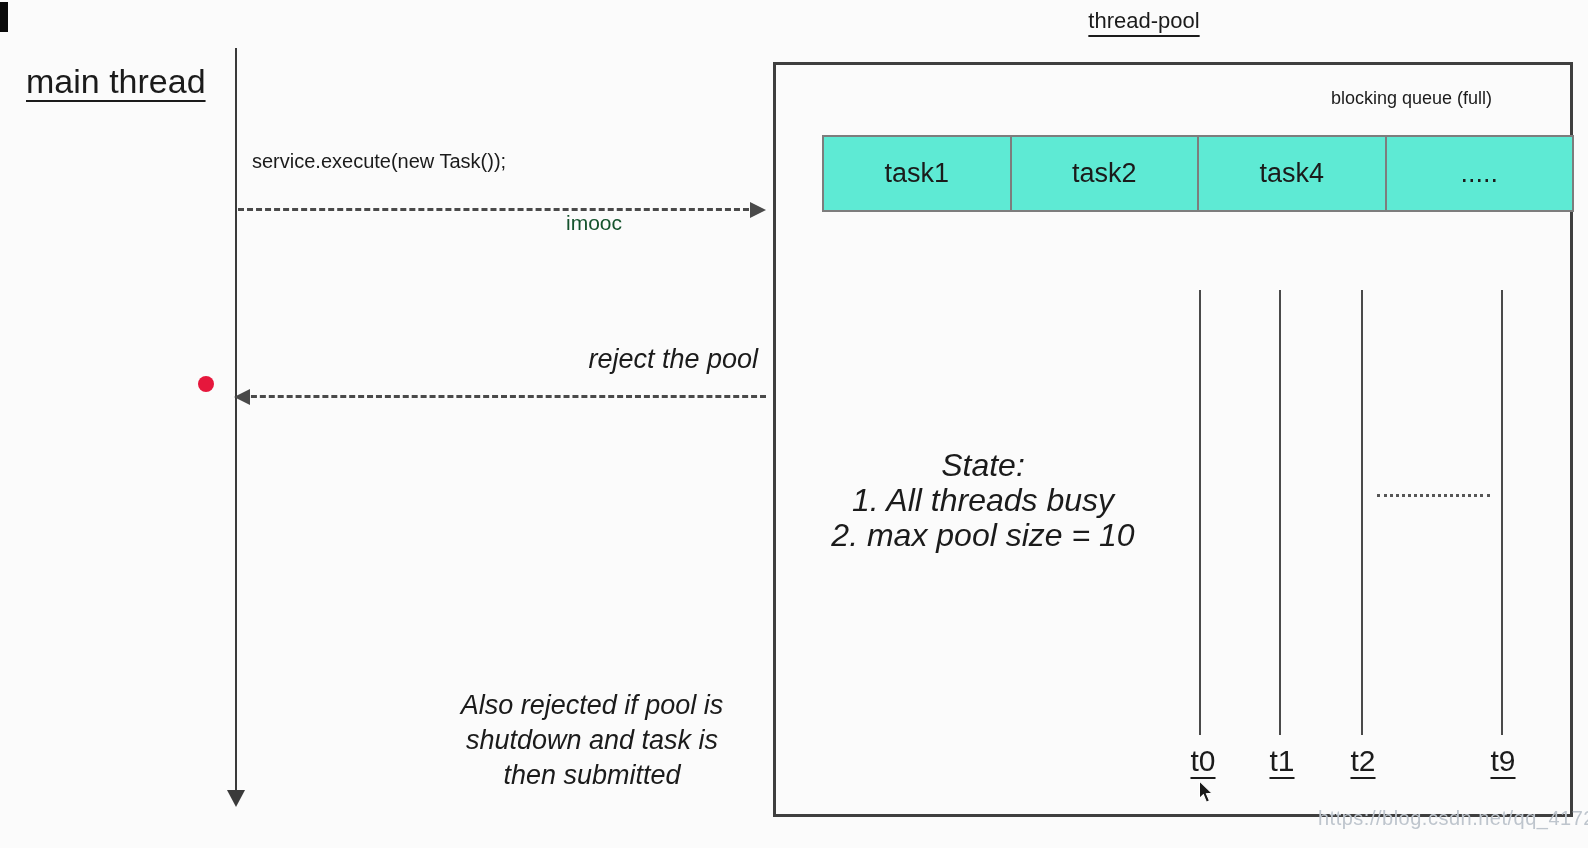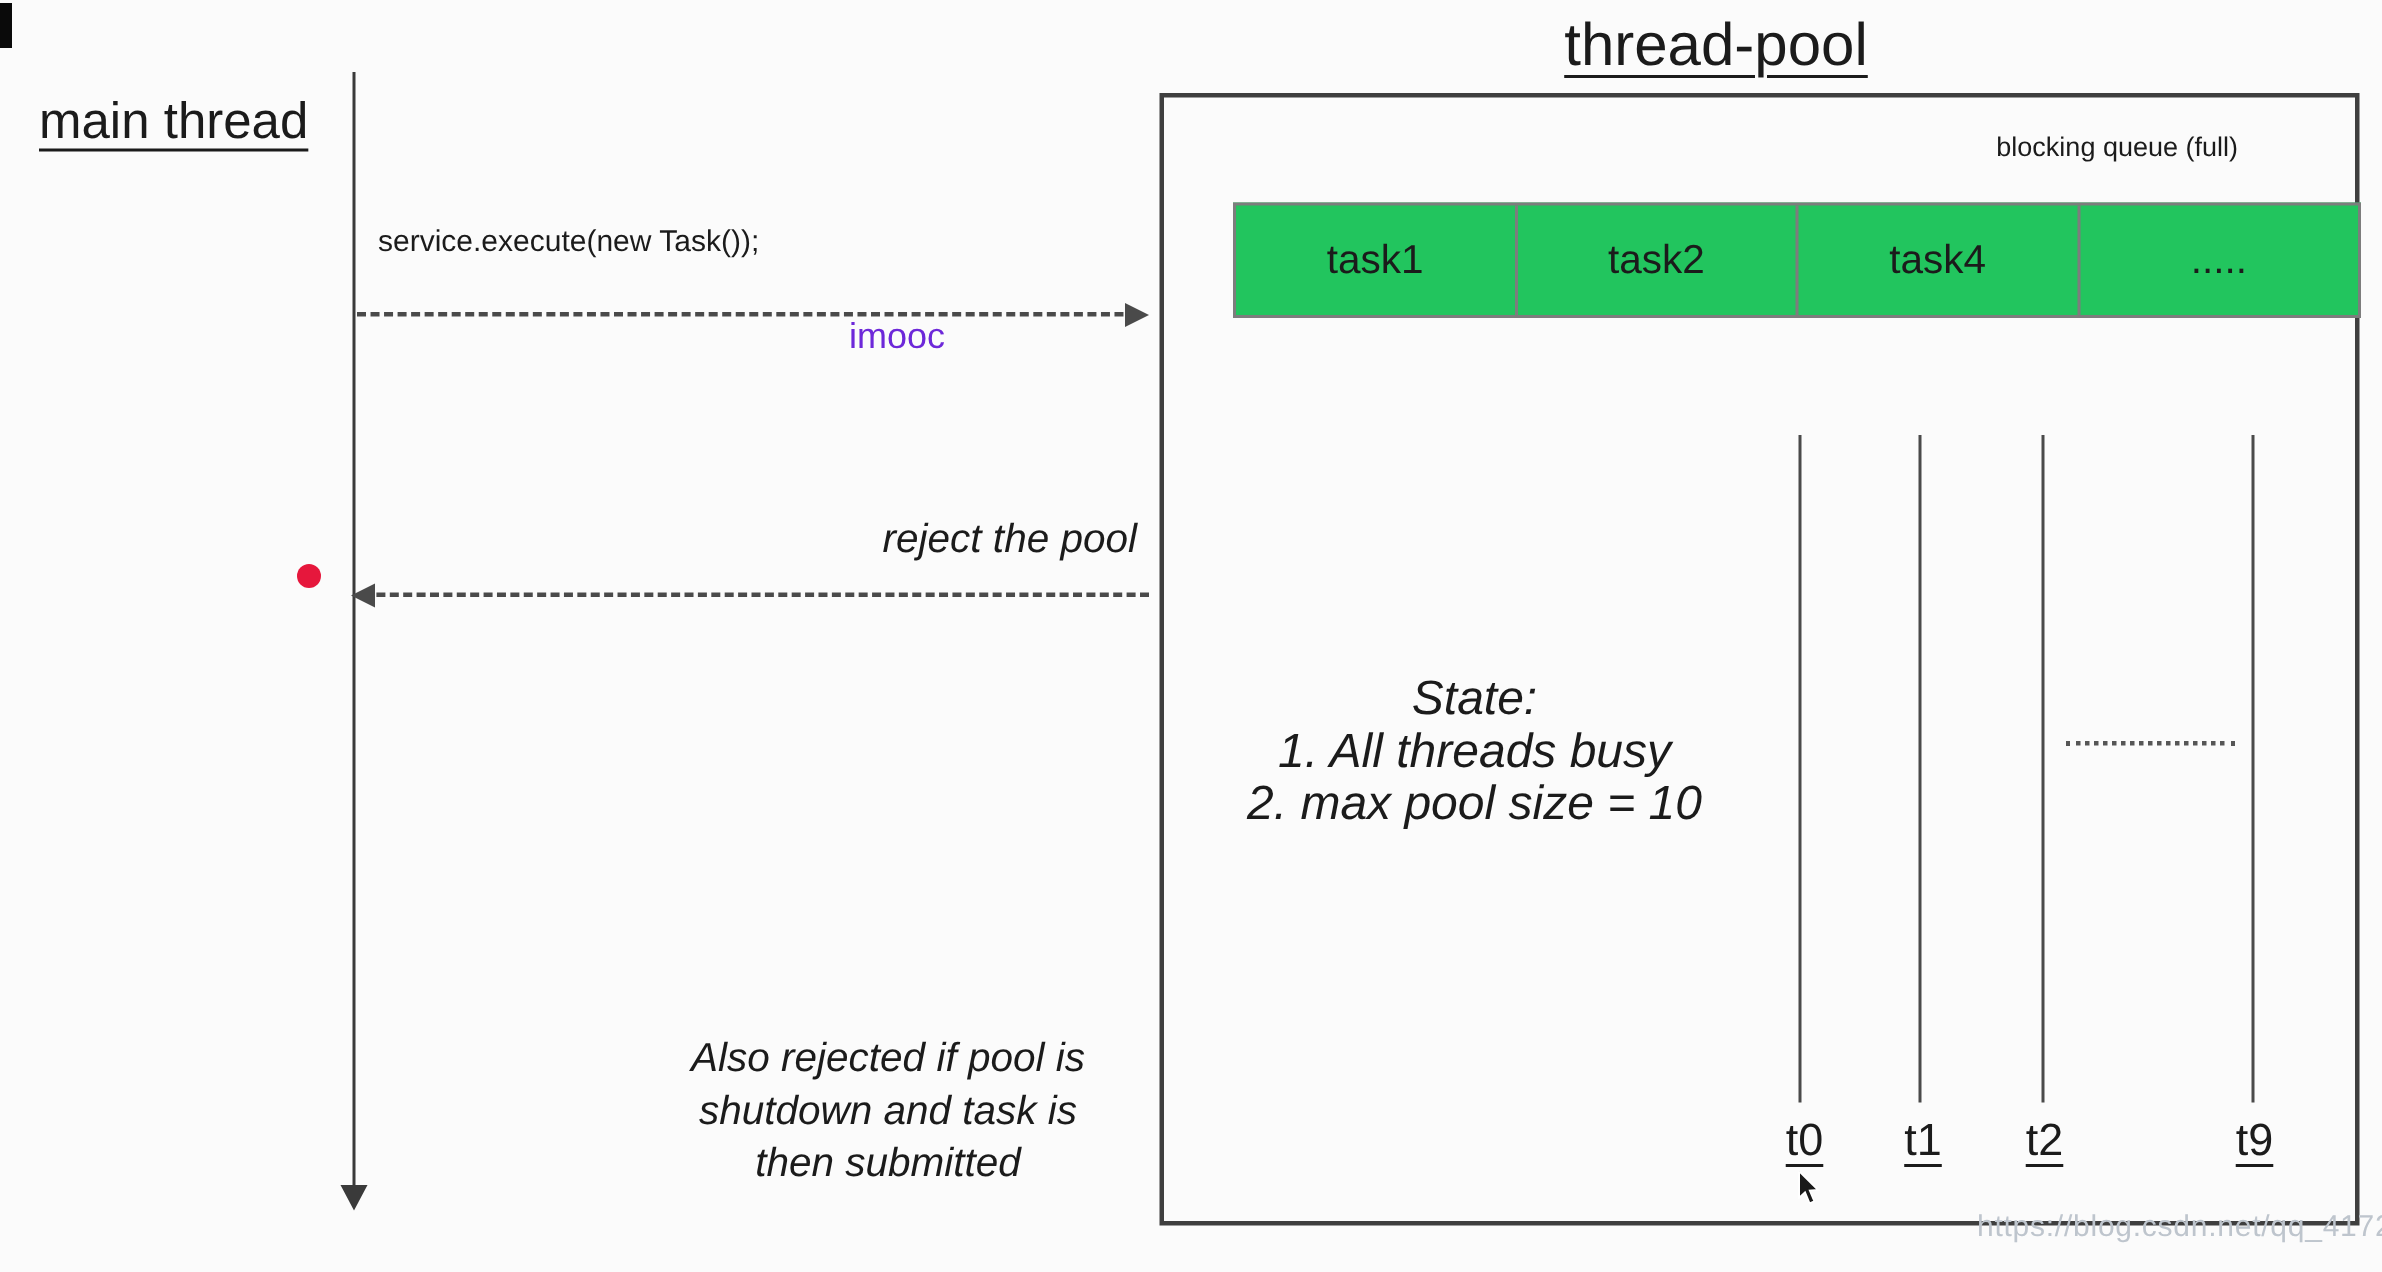--- a/index.html
+++ b/index.html
@@ -29,48 +29,48 @@
   }
 
   
   .execute-label{left:252px;top:150px;font-size:20px;}
   .execute-line{left:238px;top:208px;width:520px;border-top:3px dashed #4a4a4a;}
   .execute-arrowhead{
     left:750px;top:202px;width:0;height:0;
     border-top:8px solid transparent;border-bottom:8px solid transparent;
     border-left:16px solid #4a4a4a;
   }
-  .imooc{left:566px;top:211px;font-size:24px;color:#6d28d9;}
+  .imooc{left:566px;top:211px;font-size:21px;color:#14532d;}
 
   
   .red-dot{left:198px;top:376px;width:16px;height:16px;border-radius:50%;}
 
   
   .reject-label{left:568px;top:344px;width:190px;font-size:27px;font-style:italic;text-align:right;white-space:nowrap;}
   .reject-line{left:242px;top:395px;width:524px;border-top:3px dashed #4a4a4a;}
   .reject-arrowhead{
     left:234px;top:389px;width:0;height:0;
     border-top:8px solid transparent;border-bottom:8px solid transparent;
     border-right:16px solid #4a4a4a;
   }
 
   
   .also-note{left:412px;top:688px;width:360px;font-size:27px;font-style:italic;text-align:center;line-height:35px;}
 
   
   .pool-title{
-    left:1144px;top:8px;transform:translateX(-50%);font-size:40px;
+    left:1144px;top:8px;transform:translateX(-50%);font-size:22px;
     text-decoration:underline;text-underline-offset:7px;text-decoration-thickness:2px;
     white-space:nowrap;
   }
   .pool-box{left:773px;top:62px;width:800px;height:755px;border:3px solid #3f3f3f;box-sizing:border-box;}
   .queue-label{left:1226px;top:88px;width:266px;font-size:18px;text-align:right;white-space:nowrap;}
   .queue-table{
     left:822px;top:135px;width:752px;height:77px;box-sizing:border-box;
-    border:2px solid #7d7d7d;display:flex;background:#22c55e;
+    border:2px solid #7d7d7d;display:flex;background:#5eead4;
   }
   .queue-cell{
     flex:1;display:flex;align-items:center;justify-content:center;
     font-size:27px;border-right:2px solid #7d7d7d;
   }
   .queue-cell:last-child{border-right:none;}
 
   .state-note{left:790px;top:448px;width:386px;font-size:32px;font-style:italic;text-align:center;line-height:35px;}
 
   .tline{top:290px;width:2px;height:445px;background:#4a4a4a;}

